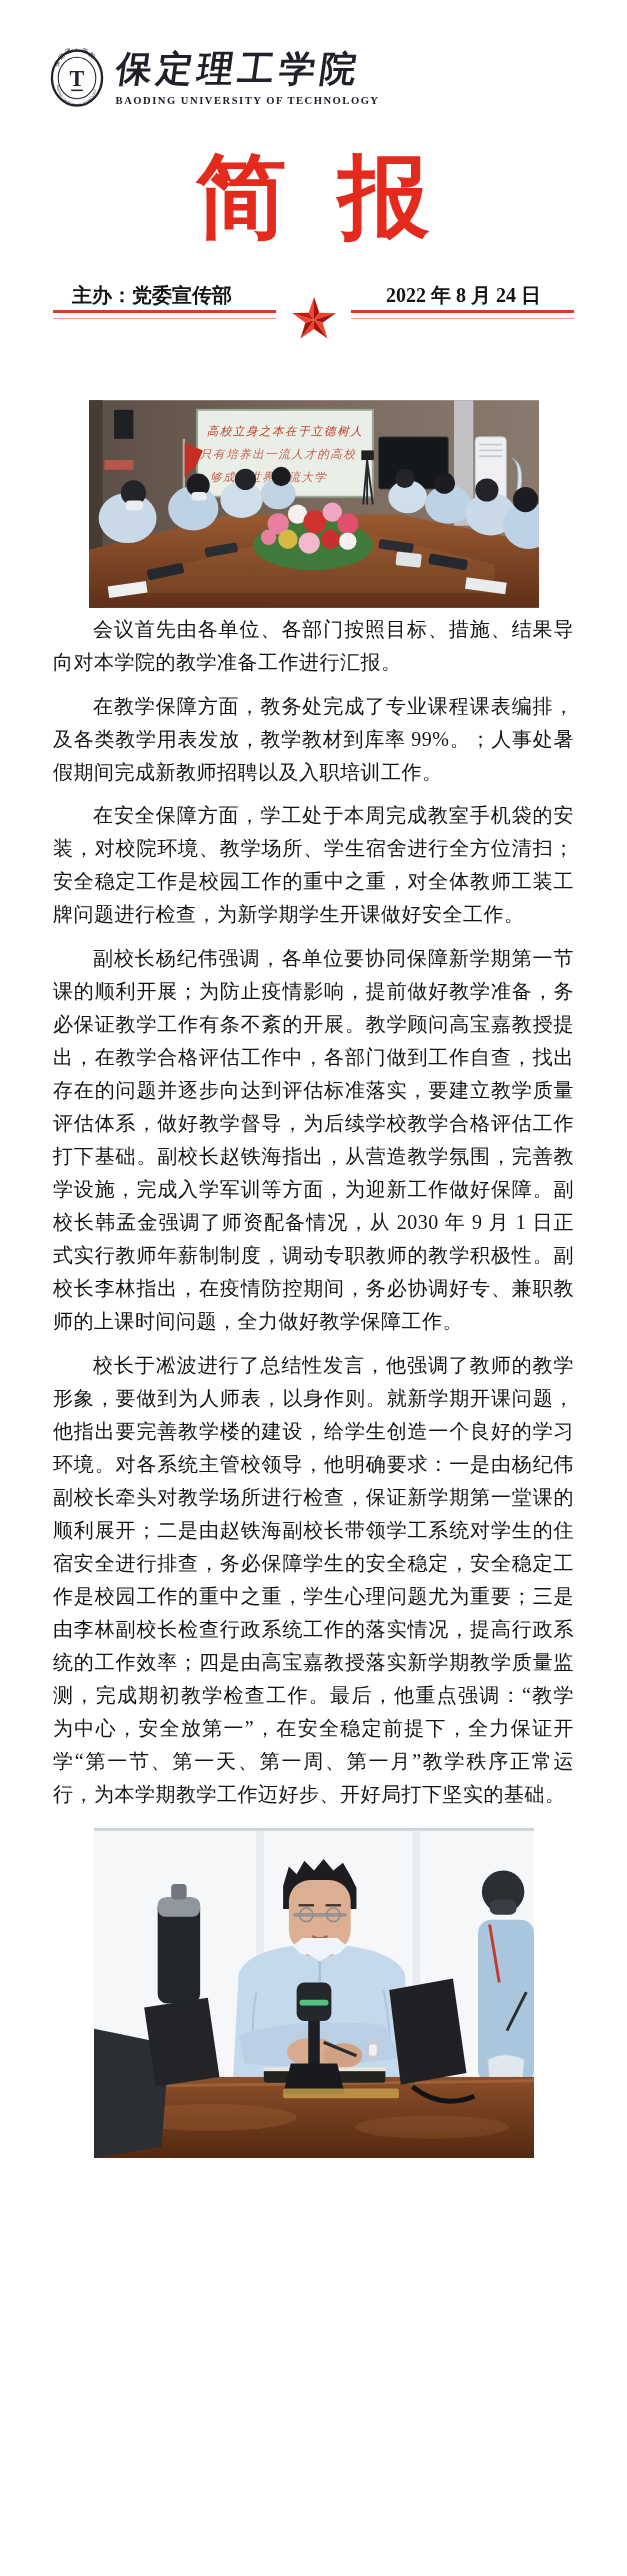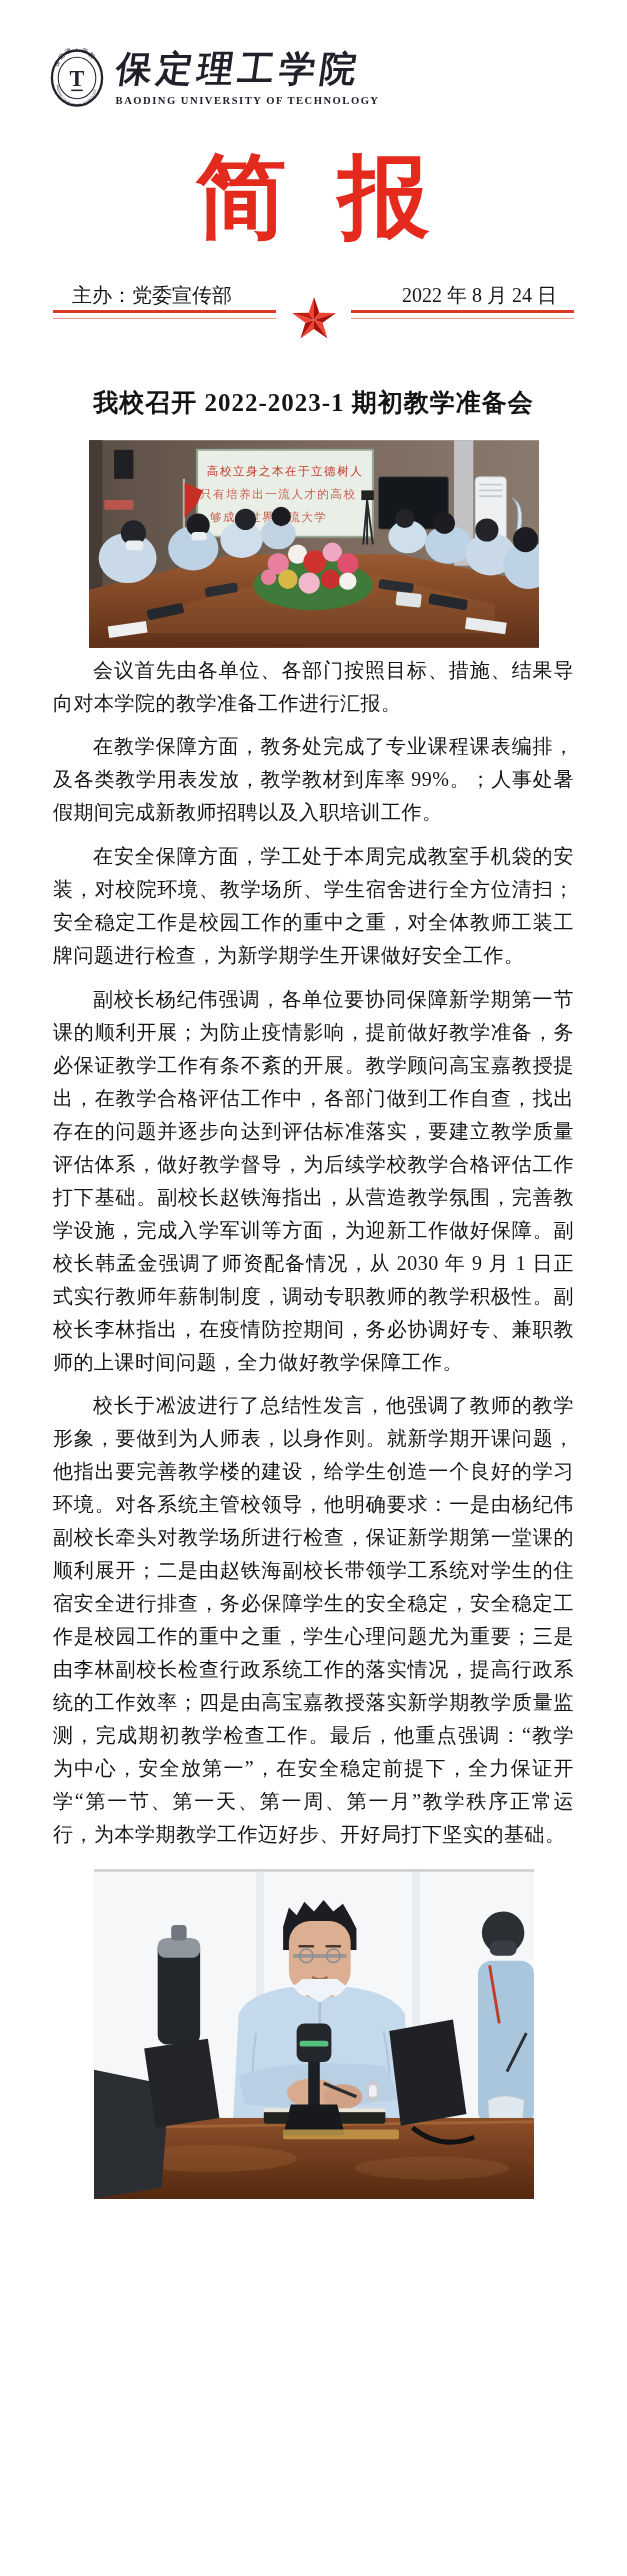--- a/index.html
+++ b/index.html
@@ -25,23 +25,23 @@
     font-size:10.6px;font-weight:700;letter-spacing:1.5px;color:#20202b;
     margin-top:4.8px;font-family:"Liberation Serif","DejaVu Serif",serif;
   }
   .bulletin-title{
     position:absolute;top:143px;left:0;width:100%;
     text-align:center;
     font-size:91px;font-weight:900;line-height:1.2;
     word-spacing:25px;letter-spacing:1.9px;
   }
   .info-row{
-    position:absolute;top:282px;left:72px;right:70px;
+    position:absolute;top:282px;left:72px;right:86px;
     display:flex;justify-content:space-between;align-items:center;
-    font-size:20px;font-weight:400;
+    font-size:20px;font-weight:700;
   }
   .divider{
     position:absolute;top:307px;left:53px;right:53px;height:48px;
     display:flex;align-items:flex-start;
   }
   .rule{flex:1 1 auto;margin-top:2.9px;}
   .rule .r1{height:2.9px;background:#dd3a26;}
   .rule .r2{height:1.9px;background:#f0968e;margin-top:4.8px;}
   .star-wrap{flex:0 0 auto;width:75px;display:flex;justify-content:center;margin-top:-11.6px;}
   
@@ -50,21 +50,21 @@
     margin:0 0 21px 0;text-align:center;
     font-size:25px;font-weight:700;letter-spacing:1px;
   }
   .article p{
     margin:0 53px 10.6px 53px;
     font-size:20px;line-height:33px;
     text-align:justify;text-indent:2em;
     letter-spacing:0.5px;
   }
   figure{margin:13.5px auto 5.8px auto;padding:0;}
-  .fig1{width:450px;}
+  .fig1{width:450px;font-style:italic;}
   .fig2{width:440px;margin-top:17.4px;}
   figcaption{
     text-align:center;font-size:19.3px;color:#1a1a1a;
     margin-top:11.6px;margin-bottom:15.4px;letter-spacing:1px;
   }
   svg{display:block;}
 </style>
 </head>
 <body>
 
@@ -122,21 +122,20 @@
       </svg>
     </div>
     <div class="rule">
         <div class="r1"></div>
         <div class="r2"></div>
       </div>
   </div>
 
   <div class="article">
 
-    <h1>我校召开 2022-2023-1 期初教学准备会</h1>
 
 
     <figure class="fig1">
       <svg width="450" height="208" viewBox="0 0 466 215">
         <defs>
           <linearGradient id="wall1" x1="0" y1="0" x2="1" y2="0">
             <stop offset="0" stop-color="#5b4e45"></stop>
               <stop offset="0.5" stop-color="#7a695c"></stop>
               <stop offset="1" stop-color="#8a7a6e"></stop>
           </linearGradient>

